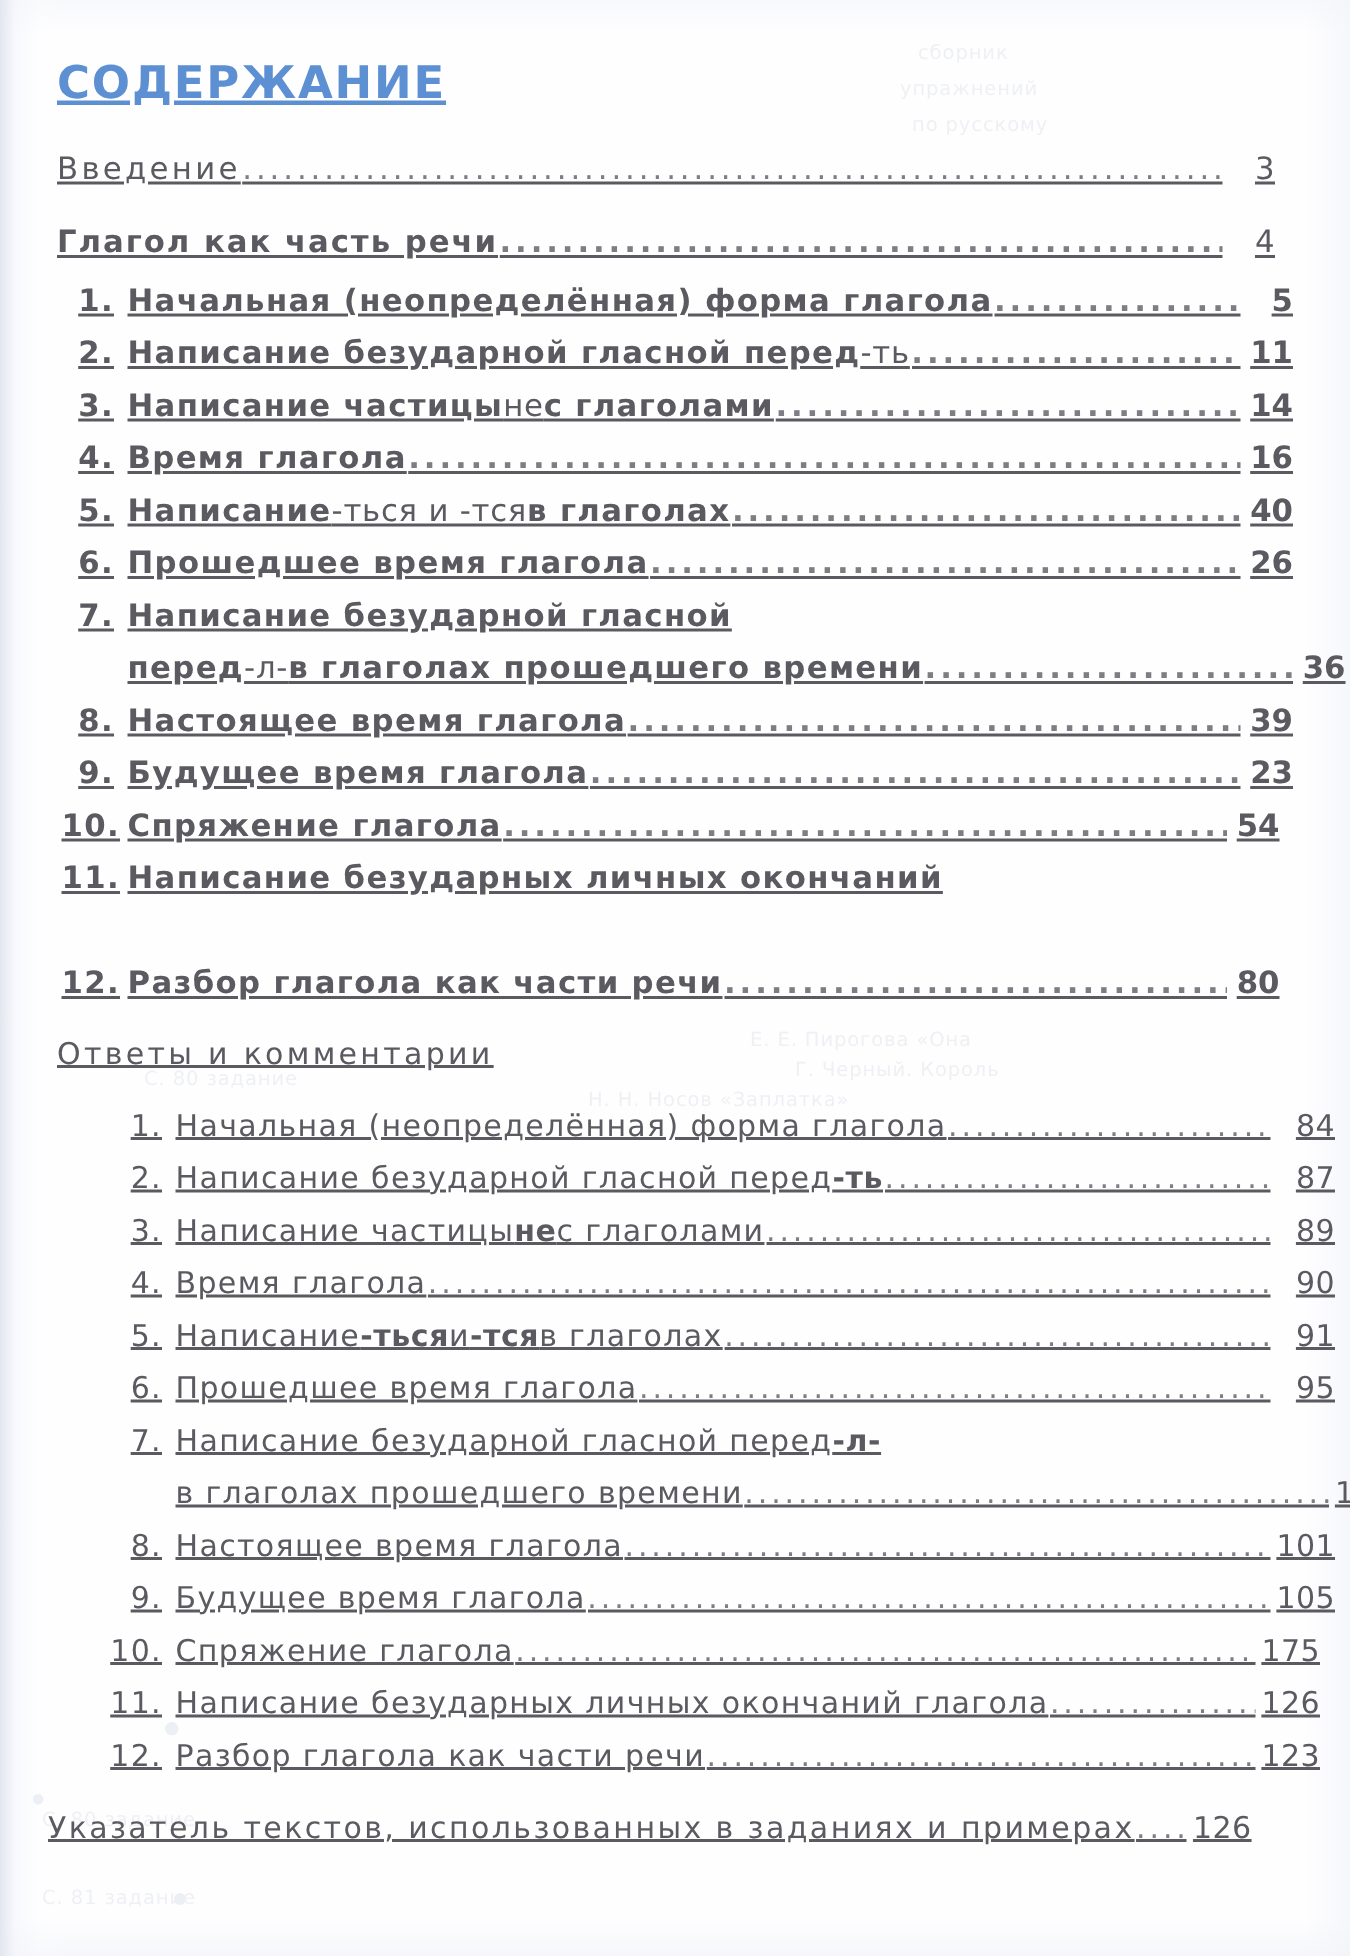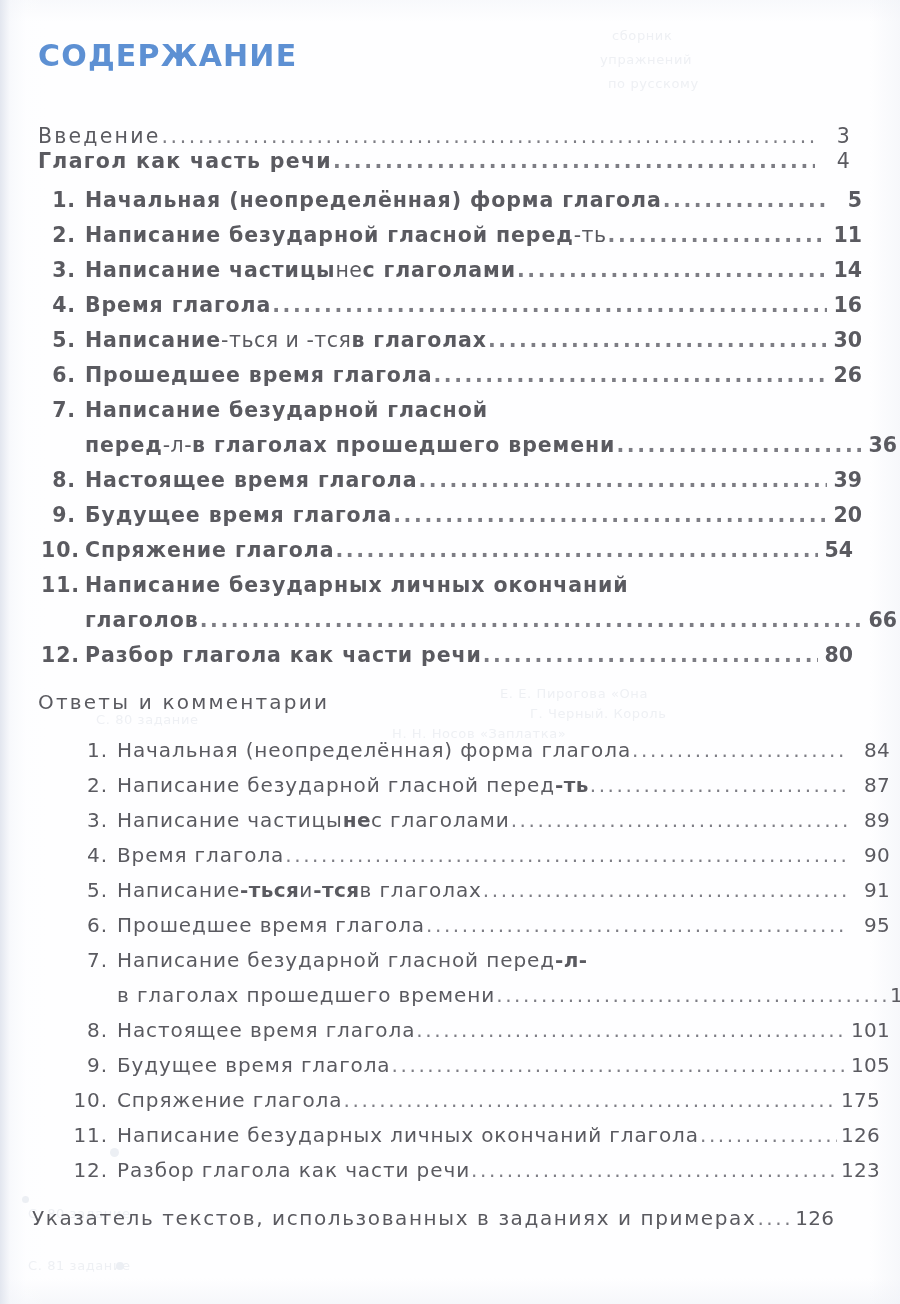--- a/index.html
+++ b/index.html
@@ -149,21 +149,21 @@
   }
 
   .last-row {
     font-size: 20px;
     font-weight: normal;
     letter-spacing: 1.6px;
   }
   .last-row .pg { width: 42px; letter-spacing: 0.3px; }
 
   
-  .abs { position: absolute; left: 0; }
+  .abs { position: absolute; left: 0; text-decoration: underline; }
 </style>
 </head>
 <body>
 
 <div class="page">
 
   <div class="bleed" style="left:500px; top:686px;">Е. Е. Пирогова «Она</div>
   <div class="bleed" style="left:530px; top:706px;">Г. Черный. Король</div>
   <div class="bleed" style="left:392px; top:726px;">Н. Н. Носов «Заплатка»</div>
   <div class="bleed" style="left:96px; top:712px;">С. 80 задание</div>
@@ -173,21 +173,21 @@
   <div class="bleed" style="left:600px; top:52px;">упражнений</div>
   <div class="bleed" style="left:608px; top:76px;">по русскому</div>
   <div class="speck" style="left:110px; top:1148px; width:9px; height:9px;"></div>
   <div class="speck" style="left:116px; top:1262px; width:8px; height:8px;"></div>
   <div class="speck" style="left:22px; top:1196px; width:7px; height:7px;"></div>
 
   <div class="content">
 
     <div class="toc-title abs">СОДЕРЖАНИЕ</div>
 
-    <div class="row lead-plain abs" style="top:124px;align-items:center;">
+    <div class="row lead-plain abs" style="top:100px;align-items:center;">
       <span class="label">Введение</span>
       <span class="dots"></span>
       <span class="pg">3</span>
     </div>
 
     <div class="row s1-head abs" style="top:149px;">
       <span class="label">Глагол как часть речи</span>
       <span class="dots"></span>
       <span class="pg">4</span>
     </div>
@@ -222,21 +222,21 @@
       <span class="dots"></span>
       <span class="pg">16</span>
     </div>
 
     <div class="row s1 abs" style="top:328px; padding-left:12px;">
       <span class="num">5.</span>
       <span class="label">Написание </span>
       <span class="label s1-plain">-ться и -тся</span>
       <span class="label"> в глаголах</span>
       <span class="dots"></span>
-      <span class="pg">30</span>
+      <span class="pg">40</span>
     </div>
 
     <div class="row s1 abs" style="top:363px; padding-left:12px;">
       <span class="num">6.</span>
       <span class="label">Прошедшее время глагола</span>
       <span class="dots"></span>
       <span class="pg">26</span>
     </div>
 
     <div class="cont s1 abs" style="top:398px; padding-left:12px;">
@@ -255,38 +255,33 @@
       <span class="num">8.</span>
       <span class="label">Настоящее время глагола</span>
       <span class="dots"></span>
       <span class="pg">39</span>
     </div>
 
     <div class="row s1 abs" style="top:503px; padding-left:12px;">
       <span class="num">9.</span>
       <span class="label">Будущее время глагола</span>
       <span class="dots"></span>
-      <span class="pg">20</span>
+      <span class="pg">23</span>
     </div>
 
     <div class="row s1 abs" style="top:538px; padding-left:3px;">
       <span class="num" style="width:35px;">10.</span>
       <span class="label">Спряжение глагола</span>
       <span class="dots"></span>
       <span class="pg">54</span>
     </div>
 
     <div class="cont s1 abs" style="top:573px; padding-left:3px;">
       <span class="num" style="width:35px;">11.</span>
       <span class="label">Написание безударных личных окончаний</span>
-    </div>
-    <div class="row s1 abs" style="top:608px; padding-left:47px;">
-      <span class="label">глаголов</span>
-      <span class="dots"></span>
-      <span class="pg">66</span>
     </div>
 
     <div class="row s1 abs" style="top:643px; padding-left:3px;">
       <span class="num" style="width:35px;">12.</span>
       <span class="label">Разбор глагола как части речи</span>
       <span class="dots"></span>
       <span class="pg">80</span>
     </div>
 
     <div class="s2-head abs" style="top:690px; color:#5a5a60;">Ответы и комментарии</div>

